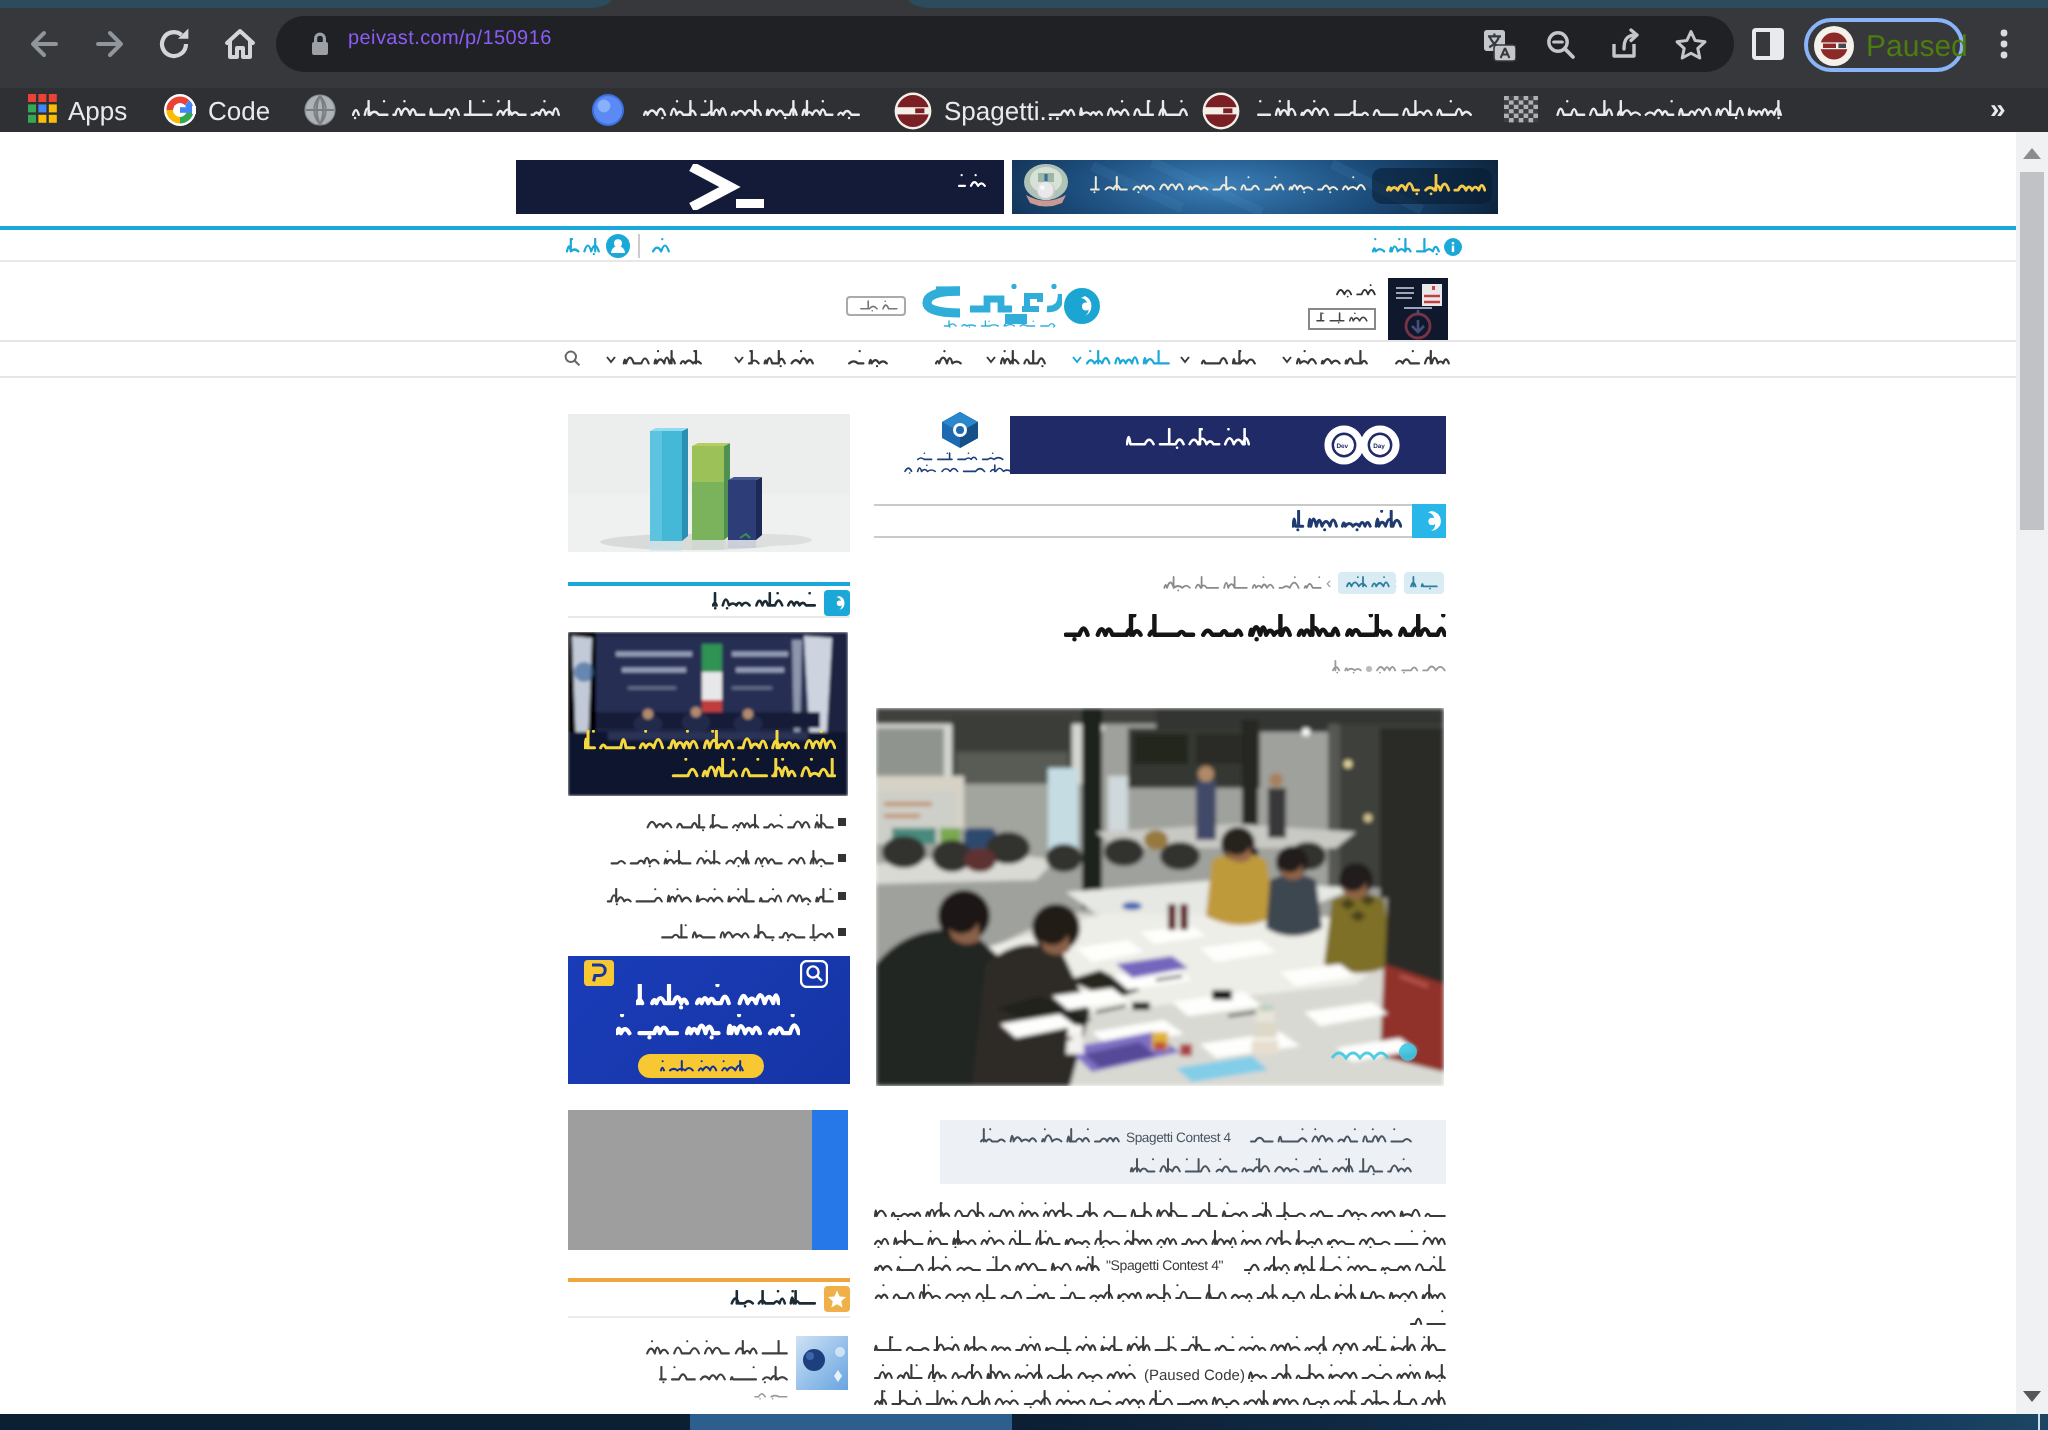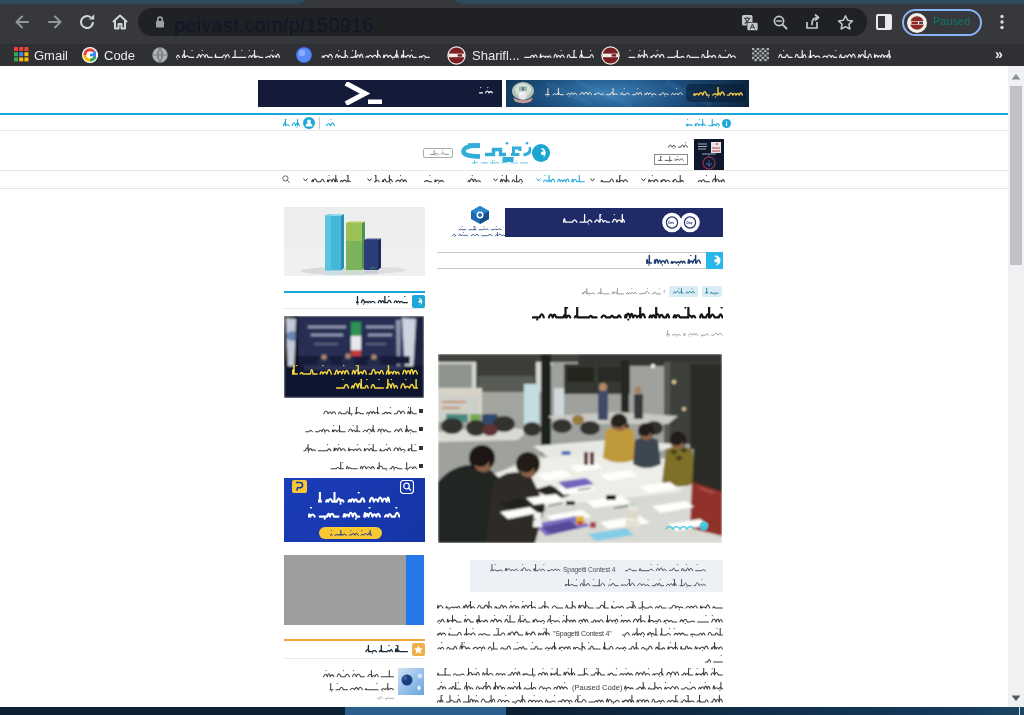--- a/index.html
+++ b/index.html
@@ -24,21 +24,21 @@
     <path d="M17.2 2.2 L17.2 7.4 L12 7.4 Z" fill="#d3d6d9"></path>
   </svg>
 <svg class="abs" style="left:110px;top:12px;" width="20" height="20" viewBox="0 0 20 20">
     <path d="M3.5 9.5 L10 3.5 L16.5 9.5 M5 8.5 V16.5 H8.5 V12 H11.5 V16.5 H15 V8.5" stroke="#d3d6d9" stroke-width="2" fill="none" stroke-linecap="round" stroke-linejoin="round"></path>
   </svg>
 <div class="abs" style="left:138px;top:8px;width:729px;height:28px;background:#202124;border-radius:14px"></div>
 <svg class="abs" style="left:153px;top:15px;" width="14" height="14" viewBox="0 0 14 14">
     <rect x="3" y="6" width="8" height="6.5" rx="1" fill="#9aa0a6"></rect>
     <path d="M4.8 6 V4.3 A2.2 2.2 0 0 1 9.2 4.3 V6" stroke="#9aa0a6" stroke-width="1.6" fill="none"></path>
   </svg>
-<div class="abs" style="left:174px;top:14px;color:#0f172a;font-size:20px;letter-spacing:.2px">peivast.com/p/150916</div>
+<div class="abs" style="left:174px;top:14px;color:#8b5cf6;font-size:10px;letter-spacing:.2px">peivast.com/p/150916</div>
 <svg class="abs" style="left:741px;top:14px;" width="17" height="17" viewBox="0 0 17 17">
     <rect x="1" y="1" width="10.5" height="10.5" rx="1.5" fill="#c3c7cb"></rect>
     <path d="M3 4.2 h6.5 M6.2 2.8 v1.4 M8.6 4.2 q-1.2 3.6 -5 5.4 M3.8 4.2 q1.2 3.6 5 5.4" stroke="#37383c" stroke-width="1.1" fill="none"></path>
     <path d="M7.5 8.5 h8 a1.5 1.5 0 0 1 1.5 1.5 v5 a1.5 1.5 0 0 1 -1.5 1.5 h-8 a1.5 1.5 0 0 1 -1.5 -1.5 v-5 a1.5 1.5 0 0 1 1.5 -1.5 Z" fill="#c3c7cb" stroke="#37383c" stroke-width="0.8"></path>
     <path d="M11.5 10 l2.2 5 M11.5 10 l-2.2 5 M10.2 13.2 h2.6" stroke="#37383c" stroke-width="1" fill="none"></path>
   </svg>
 <svg class="abs" style="left:772px;top:14px;" width="17" height="17" viewBox="0 0 17 17">
     <circle cx="7" cy="7" r="4.6" stroke="#c3c7cb" stroke-width="1.7" fill="none"></circle>
     <path d="M10.6 10.6 L14.5 14.5" stroke="#c3c7cb" stroke-width="1.9" stroke-linecap="round"></path>
     <path d="M4.8 7 h4.4" stroke="#c3c7cb" stroke-width="1.5" stroke-linecap="round"></path>
@@ -55,41 +55,41 @@
     <rect x="3" y="3" width="7" height="12" fill="#37383c"></rect>
   </svg>
 <div class="abs" style="left:902px;top:9px;width:80px;height:27px;border:2px solid #8ab4f8;border-radius:14px"></div>
 <svg class="abs" style="left:906px;top:12px;" width="22" height="22" viewBox="0 0 22 22">
     <circle cx="11" cy="11" r="10" fill="#f4f1eb"></circle>
     <circle cx="11" cy="11" r="6.8" fill="#8c2a28"></circle>
     <rect x="3" y="9.2" width="16" height="3.4" fill="#f4f1eb"></rect>
     <rect x="5.5" y="9.8" width="6.5" height="2.2" fill="#8c2a28"></rect>
     <rect x="13.2" y="9.8" width="3.8" height="2.2" fill="#44474b"></rect>
   </svg>
-<div class="abs" style="left:933px;top:15px;color:#0f766e;font-size:11px">Paused</div>
+<div class="abs" style="left:933px;top:15px;color:#4d7c0f;font-size:15px">Paused</div>
 <svg class="abs" style="left:993px;top:13px;" width="18" height="18" viewBox="0 0 18 18">
     <circle cx="9" cy="3.5" r="1.7" fill="#dadce0"></circle>
     <circle cx="9" cy="9" r="1.7" fill="#dadce0"></circle>
     <circle cx="9" cy="14.5" r="1.7" fill="#dadce0"></circle>
   </svg>
 <div class="abs" style="left:0px;top:44px;width:1024px;height:22px;background:#2f3033"></div>
 <svg class="abs" style="left:14px;top:47px;" width="15" height="15" viewBox="0 0 15 15">
     <g>
       <rect x="0.0" y="0.0" width="4" height="4" fill="#ea4335"></rect>
       <rect x="5.2" y="0.0" width="4" height="4" fill="#ea4335"></rect>
       <rect x="10.4" y="0.0" width="4" height="4" fill="#ea4335"></rect>
       <rect x="0.0" y="5.2" width="4" height="4" fill="#34a853"></rect>
       <rect x="5.2" y="5.2" width="4" height="4" fill="#4285f4"></rect>
       <rect x="10.4" y="5.2" width="4" height="4" fill="#fbbc05"></rect>
       <rect x="0.0" y="10.4" width="4" height="4" fill="#34a853"></rect>
       <rect x="5.2" y="10.4" width="4" height="4" fill="#fbbc05"></rect>
       <rect x="10.4" y="10.4" width="4" height="4" fill="#fbbc05"></rect>
     </g>
   </svg>
-<div class="abs" style="left:34px;top:48px;color:#e8eaed;font-size:13px">Gmail</div>
+<div class="abs" style="left:34px;top:48px;color:#e8eaed;font-size:13px">Apps</div>
 <svg class="abs" style="left:82px;top:47px;" width="16" height="16" viewBox="0 0 16 16">
     <circle cx="8" cy="8" r="8" fill="#fff"></circle>
     <path d="M8 1.2 A6.8 6.8 0 0 1 12.8 3.2 L10.4 5.6 A3.4 3.4 0 0 0 8 4.6 Z" fill="#ea4335"></path>
     <path d="M12.8 3.2 A6.8 6.8 0 0 1 14.8 8 L8 8 Z" fill="#4285f4"></path>
     <path d="M1.2 8 A6.8 6.8 0 0 1 8 1.2 L8 4.6 A3.4 3.4 0 0 0 4.6 8 Z" fill="#ea4335"></path>
     <path d="M1.2 8 A6.8 6.8 0 0 0 8 14.8 L8 11.4 A3.4 3.4 0 0 1 4.6 8 Z" fill="#fbbc05"></path>
     <path d="M8 14.8 A6.8 6.8 0 0 0 14.8 8 L11.4 8 A3.4 3.4 0 0 1 8 11.4 Z" fill="#34a853"></path>
     <circle cx="8" cy="8" r="3.4" fill="#fff"></circle>
     <rect x="8" y="6.6" width="6.6" height="2.8" fill="#4285f4"></rect>
     <rect x="14" y="6" width="2" height="4" fill="#fff"></rect>
@@ -110,21 +110,21 @@
   </svg>
 <svg style="position:absolute;left:320px;top:50px" width="110" height="10" viewBox="0 0 110 10">
     <path d="M109.4 7.4 L105.6 7.4 Q103.6 3.6 101.5 7.4 Q100.4 5.2 99.2 7.4 M104.5 9.0 l0.05 0 M96.2 7.4 L92.9 7.4 Q91.4 2.1 90.0 7.4 Q88.1 3.0 86.2 7.4 Q84.7 4.7 83.1 7.4 Q82.2 2.2 81.3 7.4 M83.5 7.4 L83.5 0.5 M91.4 0.6 l0.05 0 M78.3 7.4 Q76.6 1.0 74.9 7.4 L71.9 7.4 Q70.0 3.3 68.2 7.4 Q66.3 2.2 64.4 7.4 Q63.9 2.3 63.4 7.4 M76.7 7.4 L76.7 0.5 M72.6 9.0 l0.05 0 M60.4 7.4 Q58.7 2.5 57.0 7.4 Q54.8 2.8 52.5 7.4 Q50.3 3.5 48.0 7.4 Q46.9 4.6 45.9 7.4 M57.6 7.4 L57.6 0.5 M42.9 7.4 Q41.3 0.9 39.8 7.4 Q38.3 2.2 36.7 7.4 Q35.2 4.7 33.7 7.4 L30.8 7.4 M35.7 7.4 L35.7 0.5 M32.6 0.6 l0.05 0 M27.8 7.4 Q26.2 3.4 24.6 7.4 L21.5 7.4 Q19.9 4.4 18.3 7.4 Q16.9 1.4 15.5 7.4 M25.2 7.4 L25.2 0.5 M18.5 0.6 l0.05 0 M12.5 7.4 Q10.4 1.4 8.3 7.4 Q6.0 3.1 3.8 7.4 Q2.9 4.3 2.1 7.4 M11.2 9.0 l0.05 0" fill="none" stroke="#e8eaed" stroke-width="1.2" stroke-linecap="round" stroke-linejoin="round"></path>
   </svg>
 <svg class="abs" style="left:447px;top:46px;" width="19" height="19" viewBox="0 0 19 19">
     <circle cx="9.5" cy="9.5" r="9.2" fill="#f3efe9"></circle>
     <circle cx="9.5" cy="9.5" r="8" fill="#7a1f24"></circle>
     <rect x="1.5" y="7.6" width="16" height="3.6" fill="#f3efe9"></rect>
     <rect x="10.6" y="8.2" width="4.6" height="2.4" fill="#7a1f24"></rect>
   </svg>
-<div class="abs" style="left:472px;top:48px;color:#e8eaed;font-size:13px">Sharifl...</div>
+<div class="abs" style="left:472px;top:48px;color:#e8eaed;font-size:13px">Spagetti...</div>
 <svg style="position:absolute;left:521px;top:50px" width="73" height="10" viewBox="0 0 73 10">
     <path d="M72.4 7.4 Q70.6 1.9 68.9 7.4 L65.9 7.4 L62.1 7.4 Q60.4 1.2 58.7 7.4 M60.5 7.4 L60.5 0.5 M69.7 0.6 l0.05 0 M55.5 7.4 L52.7 7.4 L49.1 7.4 Q47.6 1.9 46.2 7.4 M53.0 7.4 L53.0 0.5 M53.6 0.6 l0.05 0 M43.2 7.4 Q41.3 2.4 39.4 7.4 Q37.6 4.0 35.9 7.4 Q34.4 1.1 33.0 7.4 M40.0 0.6 l0.05 0 M30.0 7.4 Q28.5 4.2 27.1 7.4 Q25.7 4.9 24.3 7.4 Q22.2 5.0 20.0 7.4 Q19.6 0.7 19.1 7.4 M16.1 7.4 Q14.5 2.5 12.9 7.4 Q11.2 3.3 9.5 7.4 L5.4 7.4 L3.8 7.4" fill="none" stroke="#e8eaed" stroke-width="1.2" stroke-linecap="round" stroke-linejoin="round"></path>
   </svg>
 <svg class="abs" style="left:601px;top:46px;" width="19" height="19" viewBox="0 0 19 19">
     <circle cx="9.5" cy="9.5" r="9.2" fill="#f3efe9"></circle>
     <circle cx="9.5" cy="9.5" r="8" fill="#7a1f24"></circle>
     <rect x="1.5" y="7.6" width="16" height="3.6" fill="#f3efe9"></rect>
     <rect x="10.6" y="8.2" width="4.6" height="2.4" fill="#7a1f24"></rect>
   </svg>
 <svg style="position:absolute;left:628px;top:50px" width="108" height="10" viewBox="0 0 108 10">

